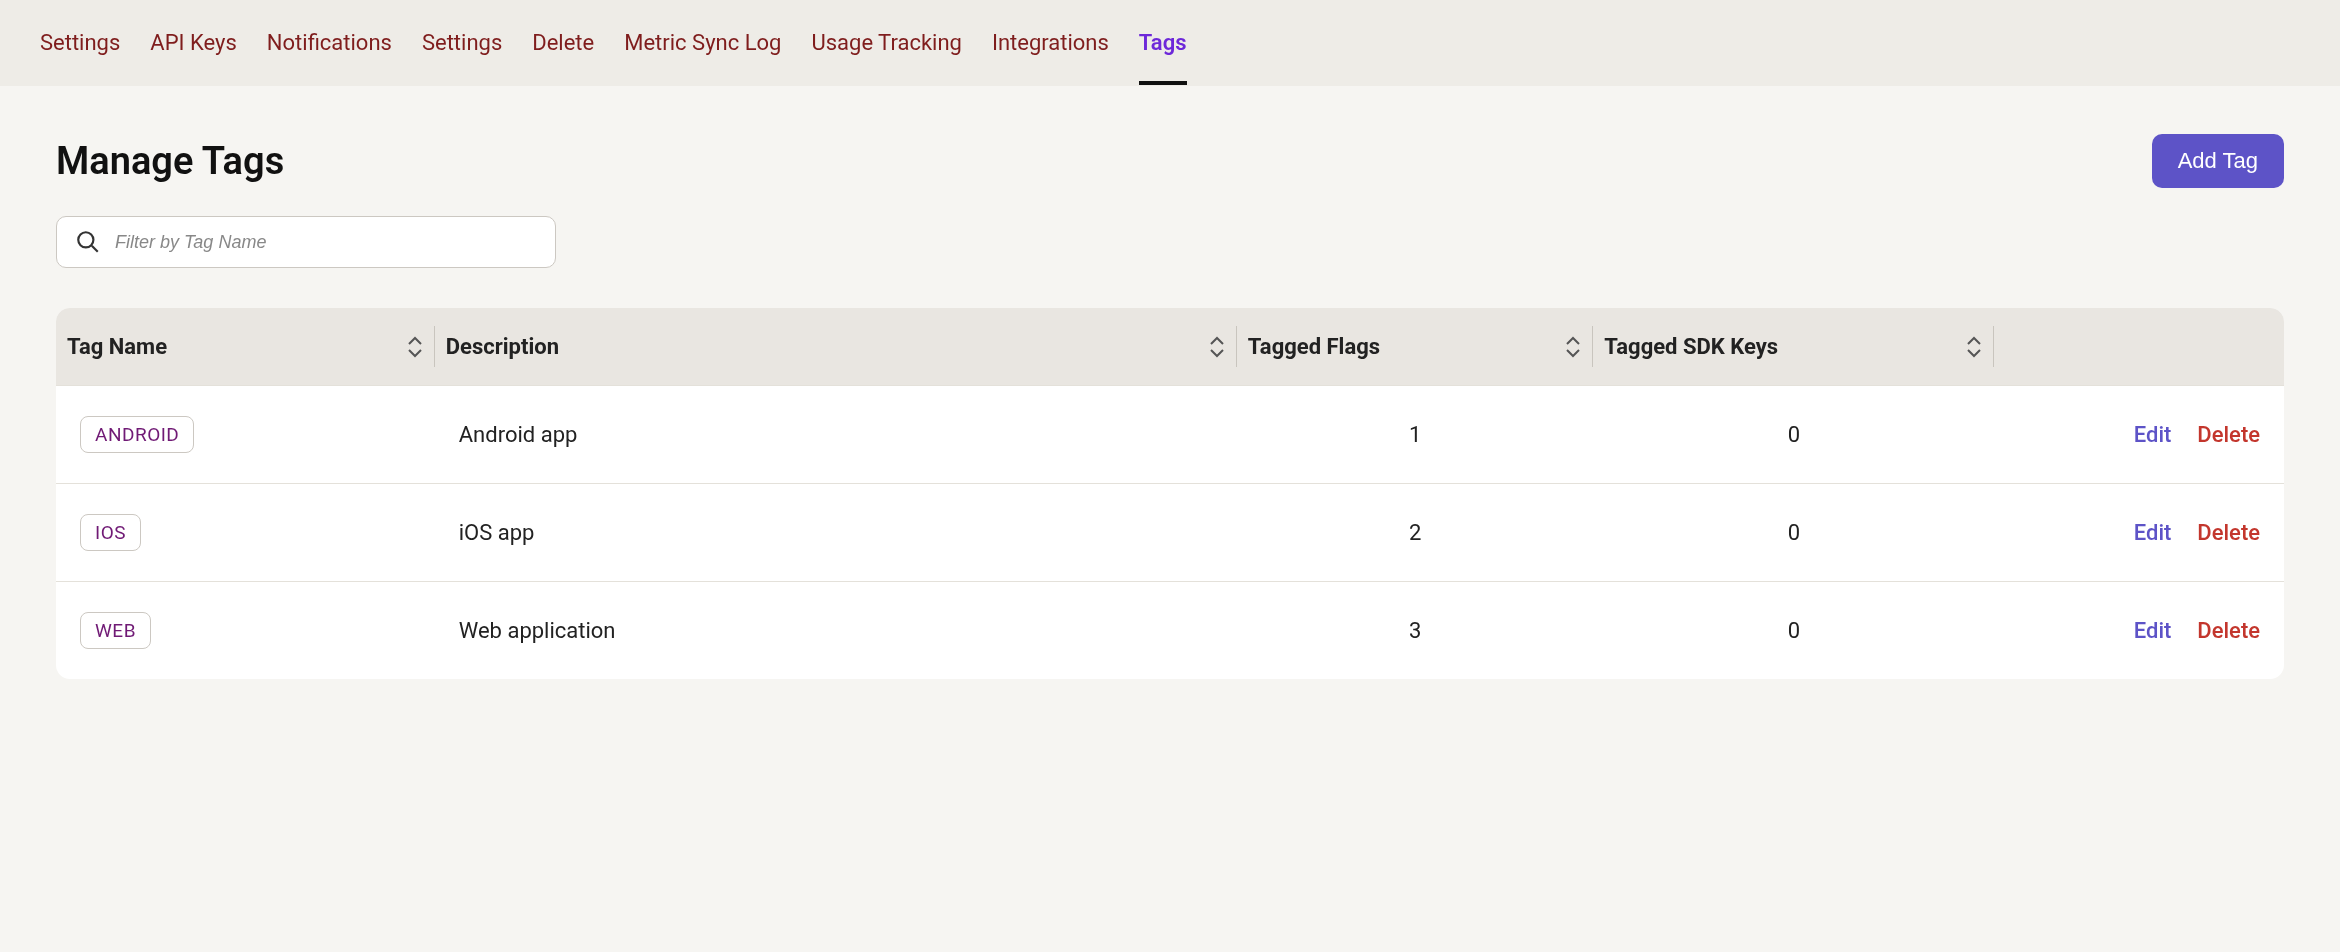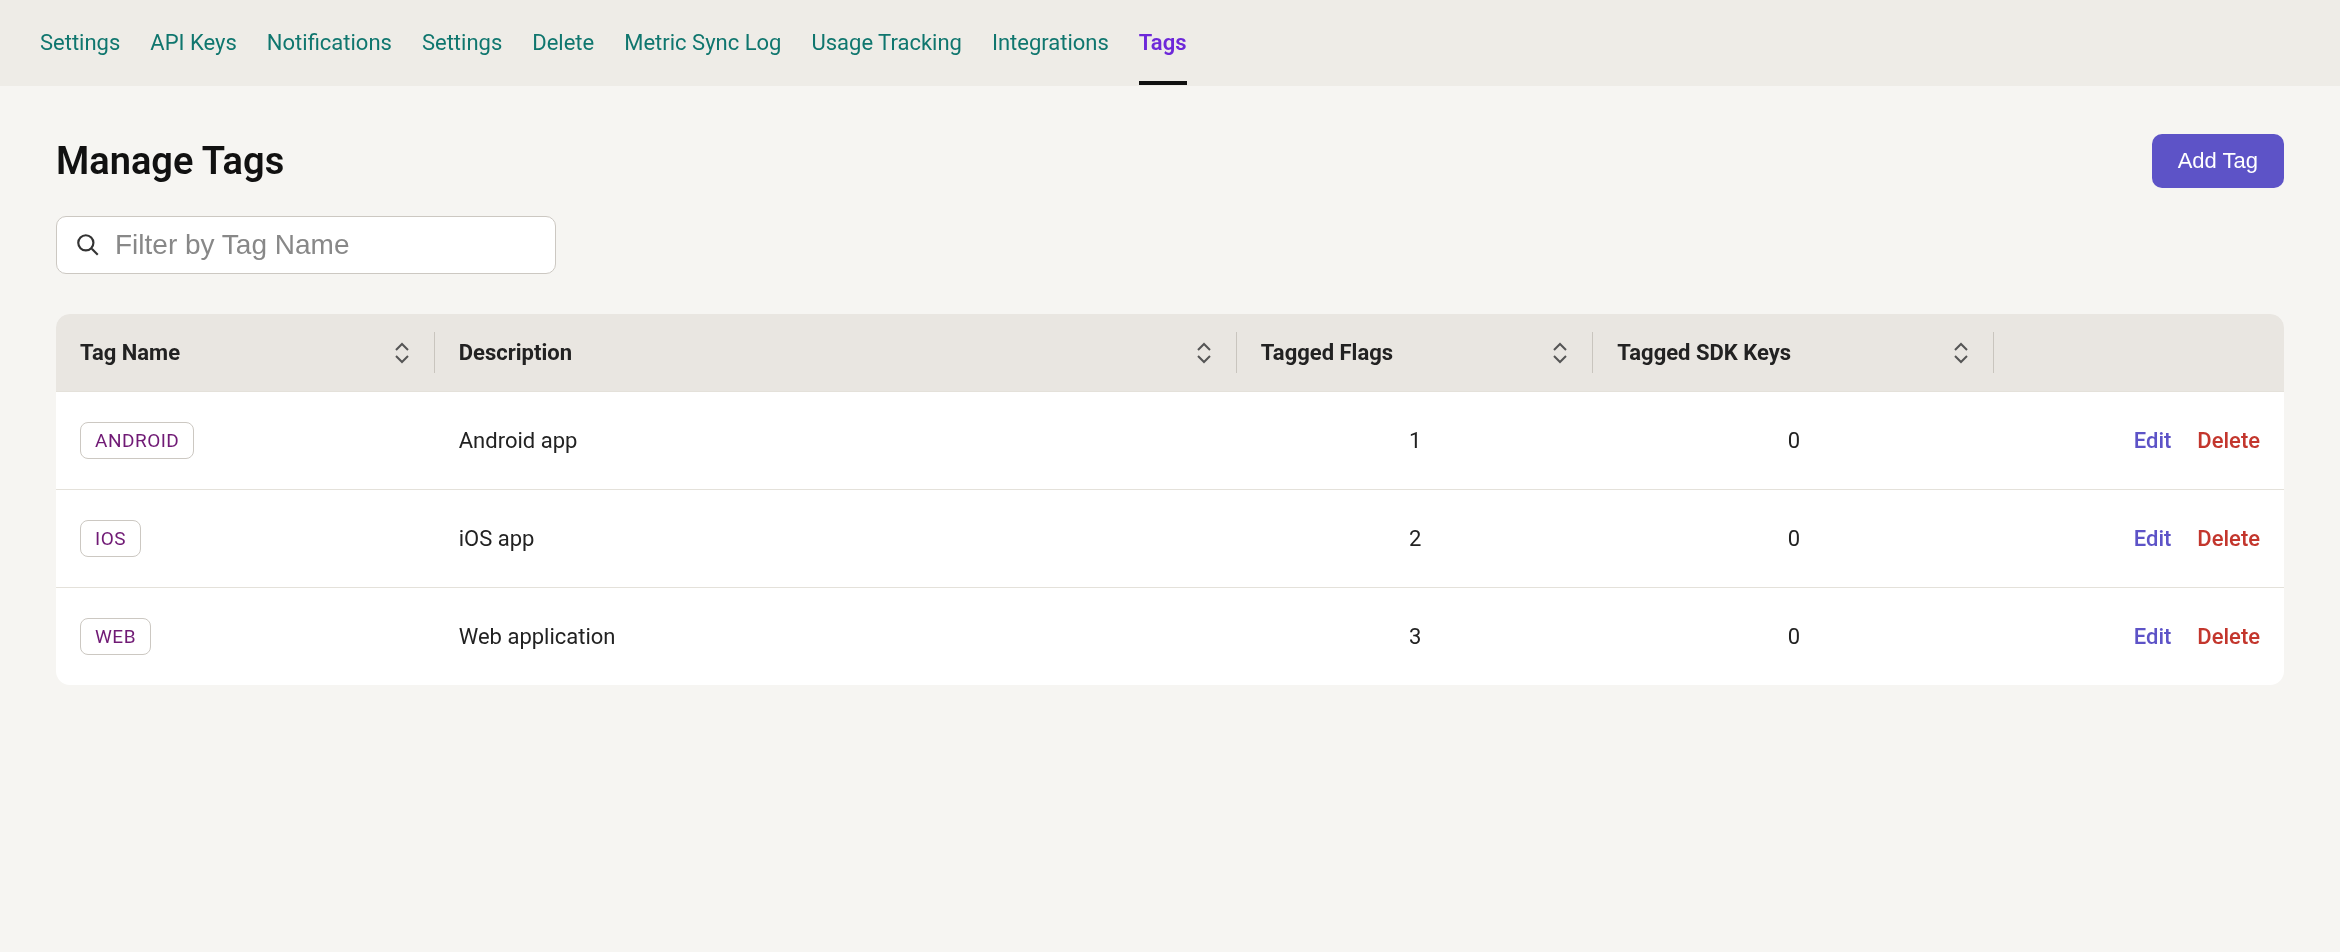--- a/index.html
+++ b/index.html
@@ -13,21 +13,21 @@
     background: #eeece7;
     padding: 0 40px;
   }
   .nav {
     display: flex;
     gap: 30px;
     border-bottom: 1px solid transparent;
   }
   .nav-item {
     padding: 30px 0 26px 0;
-    color: #0f766e;
+    color: #7f1d1d;
     cursor: pointer;
     font-size: 22px;
     border-bottom: 4px solid transparent;
     white-space: nowrap;
   }
   .nav-item.active {
     color: #6d28d9;
     font-weight: 600;
     border-bottom: 4px solid #111;
   }
@@ -62,43 +62,44 @@
     width: 500px;
     background: #fff;
     border: 1px solid #ccc8c2;
     border-radius: 10px;
     padding: 12px 18px;
     margin-bottom: 40px;
   }
   .filter-box input {
     border: none;
     outline: none;
-    font-size: 28px;
+    font-size: 18px;
     color: #333;
     flex: 1;
     background: transparent;
+    font-style: italic;
   }
   .filter-box input::placeholder { color: #888; }
   .search-svg { width: 26px; height: 26px; stroke: #333; stroke-width: 2; fill: none; }
 
   .table-card {
     background: #fff;
     border-radius: 14px;
     overflow: hidden;
   }
   table {
     width: 100%;
     border-collapse: collapse;
   }
   thead {
     background: #e9e6e1;
   }
   th {
     text-align: left;
-    padding: 26px 24px;
+    padding: 26px 11px;
     font-size: 22px;
     font-weight: 700;
     color: #222;
     position: relative;
   }
   th .th-inner {
     display: flex;
     align-items: center;
     justify-content: space-between;
   }

